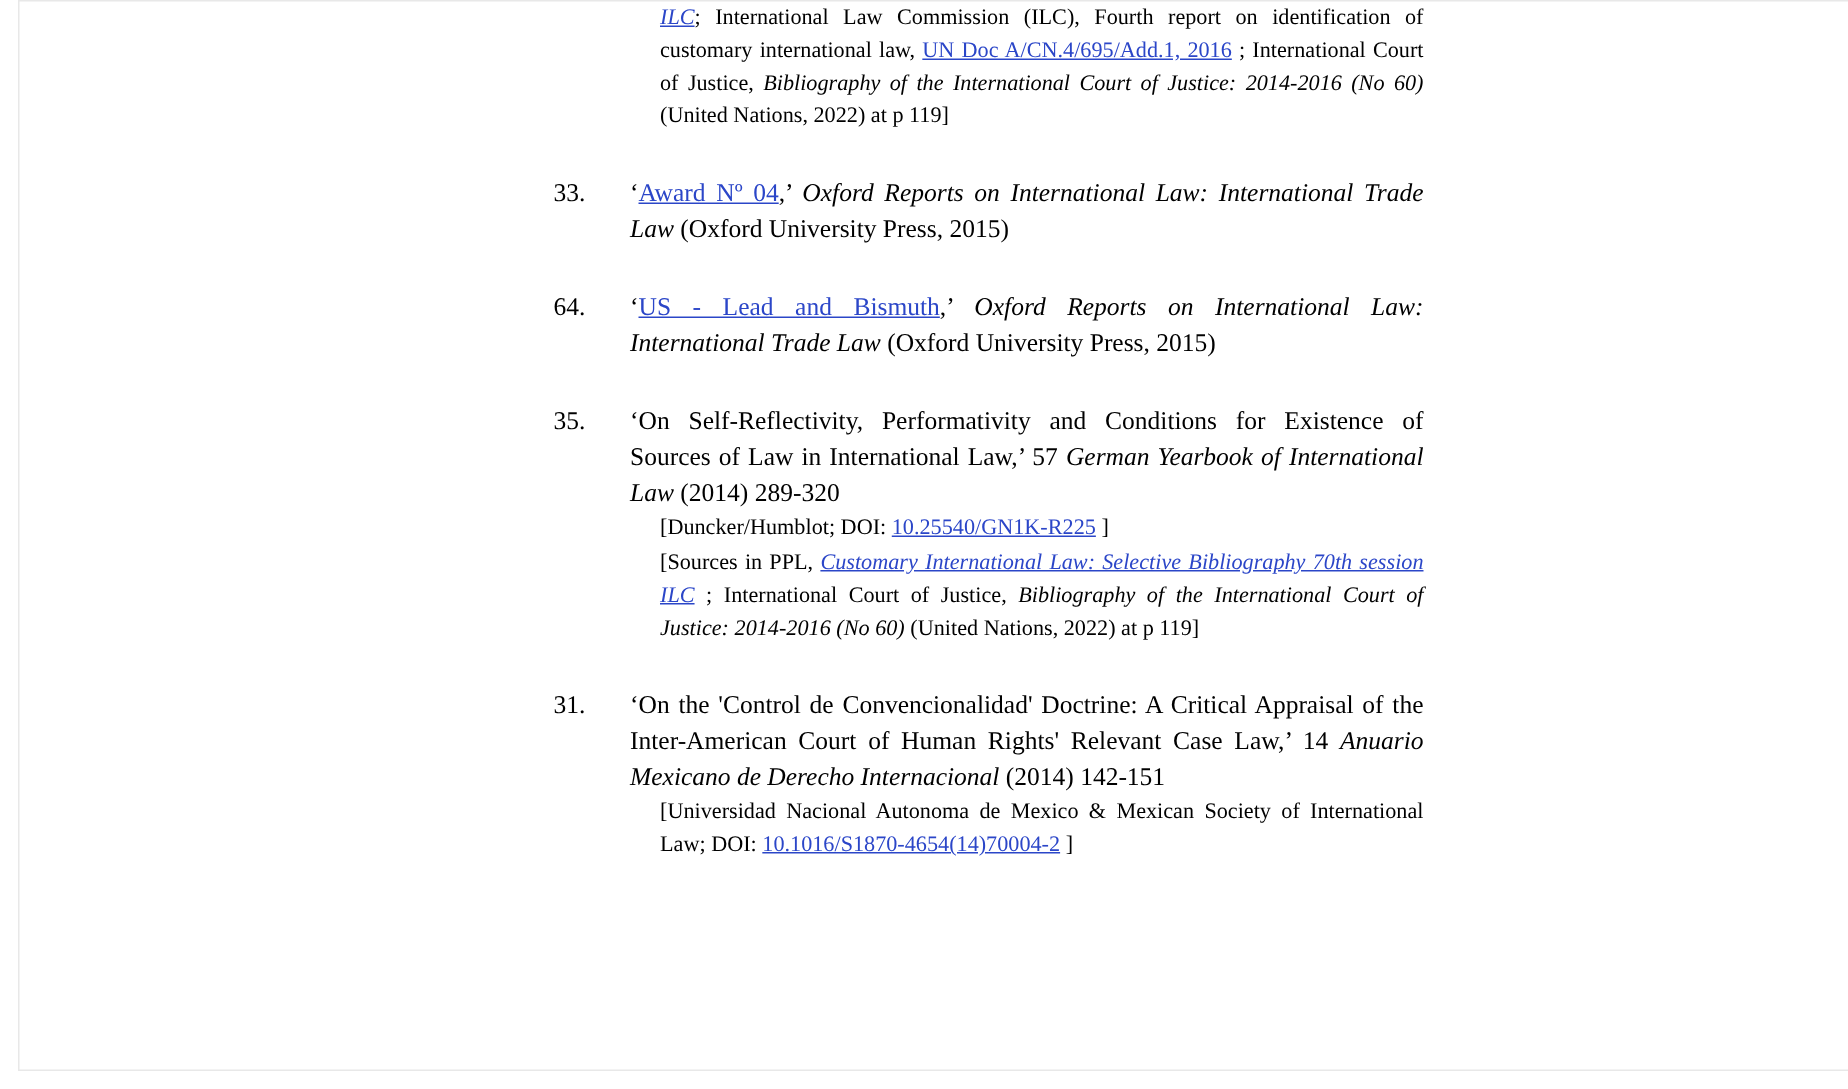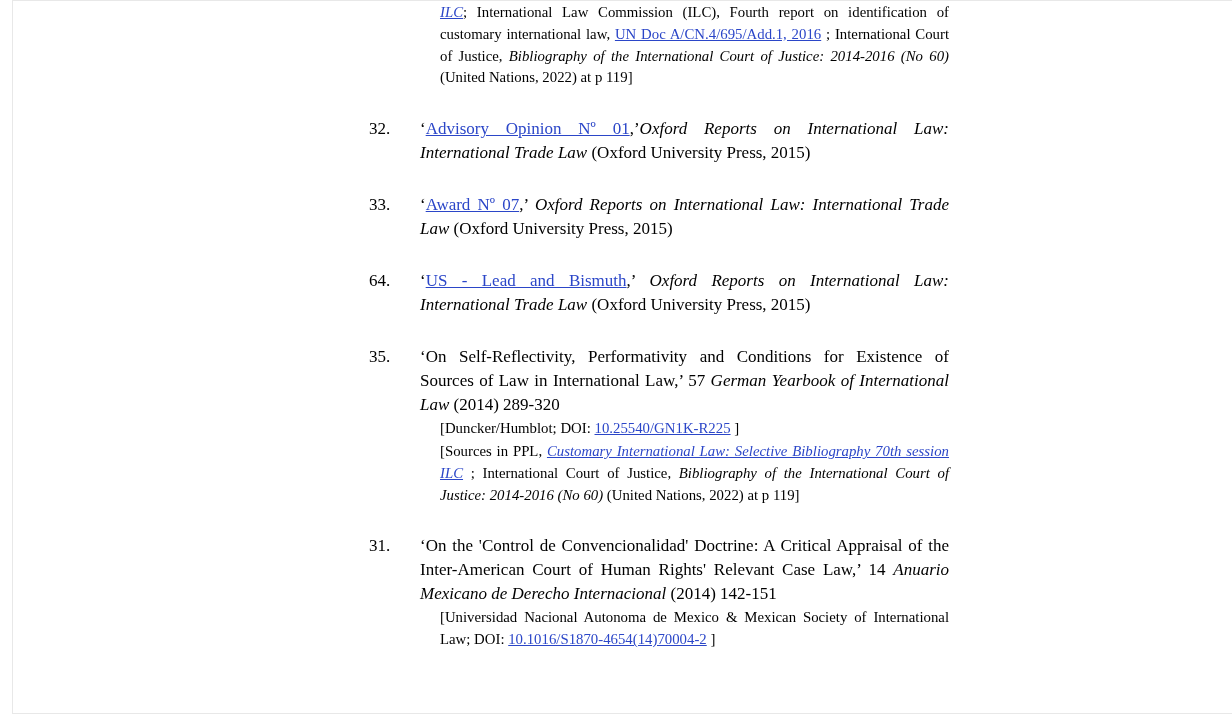--- a/index.html
+++ b/index.html
@@ -64,31 +64,25 @@
   }
 </style>
 </head>
 <body>
 
 <div class="page">
   <div class="content">
 
     <div class="annotation continuation"><a class="it lnk">ILC</a><span>; International Law Commission (ILC), Fourth report on identification of customary international law, </span><a class="lnk">UN Doc A/CN.4/695/Add.1, 2016</a><span> ; International Court of Justice, </span><span class="it">Bibliography of the International Court of Justice: 2014-2016 (No 60)</span><span> (United Nations, 2022) at p 119]</span></div>
 
-    <div class="bib-item">
-      <div class="num">32.</div>
-      <div class="body">
-        <div class="main-text"><span>‘</span><a class="lnk">Advisory Opinion Nº 01</a><span>,’</span><span class="it">Oxford Reports on International Law: International Trade Law</span><span> (Oxford University Press, 2015)</span></div>
-      </div>
-    </div>
 
     <div class="bib-item">
       <div class="num">33.</div>
       <div class="body">
-        <div class="main-text"><span>‘</span><a class="lnk">Award Nº 07</a><span>,’ </span><span class="it">Oxford Reports on International Law: International Trade Law</span><span> (Oxford University Press, 2015)</span></div>
+        <div class="main-text"><span>‘</span><a class="lnk">Award Nº 04</a><span>,’ </span><span class="it">Oxford Reports on International Law: International Trade Law</span><span> (Oxford University Press, 2015)</span></div>
       </div>
     </div>
 
     <div class="bib-item">
       <div class="num">64.</div>
       <div class="body">
         <div class="main-text"><span>‘</span><a class="lnk">US - Lead and Bismuth</a><span>,’ </span><span class="it">Oxford Reports on International Law: International Trade Law</span><span> (Oxford University Press, 2015)</span></div>
       </div>
     </div>
 

